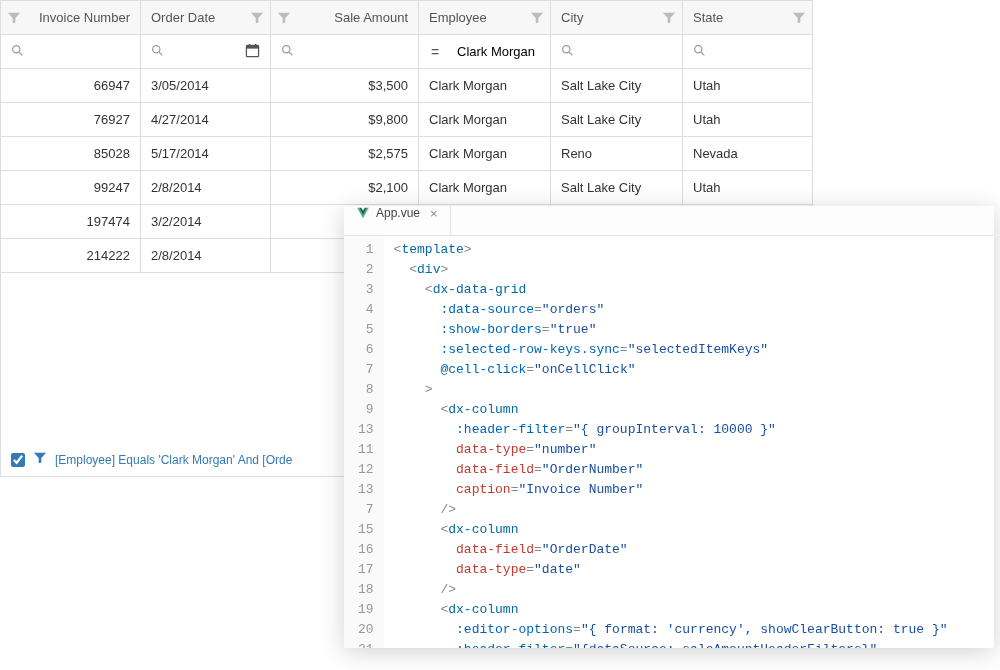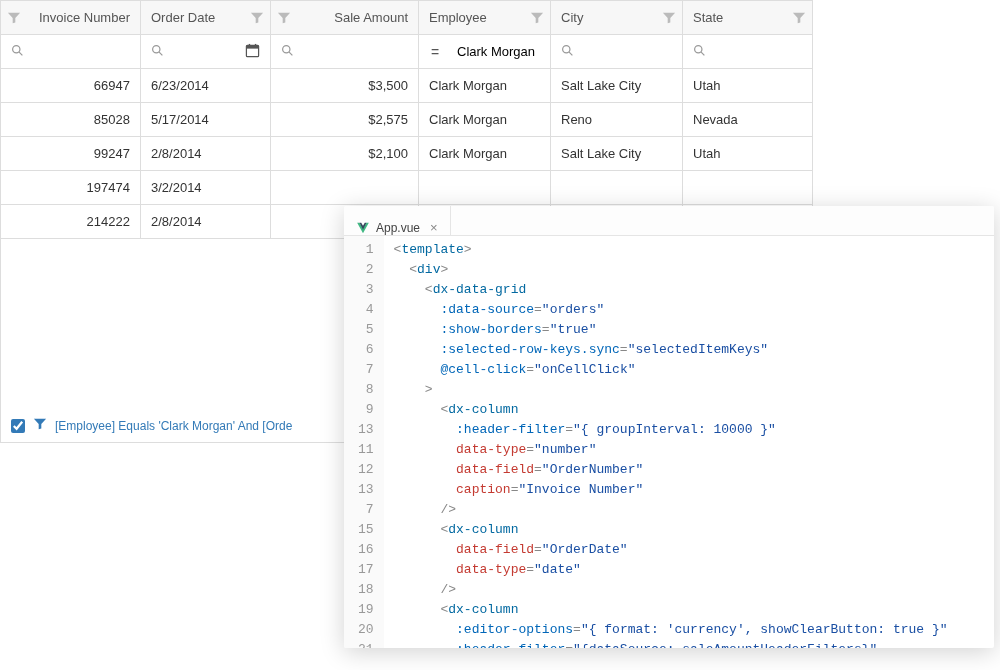--- a/index.html
+++ b/index.html
@@ -126,21 +126,21 @@
   .ed-tabbar {
     height: 30px;
     display: flex;
     align-items: stretch;
     border-bottom: 1px solid #e5e5e5;
     background: #fdfdfd;
     flex-shrink: 0;
   }
   .ed-tab {
     display: flex;
-    align-items: flex-end;
+    align-items: flex-start;
     gap: 6px;
     padding: 0 12px;
     border-right: 1px solid #e5e5e5;
     font-size: 12px;
     color: #444;
   }
   .ed-tab .vicon {
     width: 14px; height: 14px;
     display: inline-flex;
   }
@@ -259,22 +259,30 @@
                 <use href="#mag"></use>
               </svg></span><input style=""></td>
           <td><span class="search-ic"><svg>
                 <use href="#mag"></use>
               </svg></span><input style=""></td>
         </tr>
     </thead>
     <tbody id="grid-body">
         <tr>
           <td class="num">66947</td>
-          <td class="">6/23/2014</td>
+          <td class="">3/05/2014</td>
           <td class="num">$3,500</td>
+          <td class="">Clark Morgan</td>
+          <td class="">Salt Lake City</td>
+          <td class="">Utah</td>
+        </tr>
+        <tr>
+          <td class="num">76927</td>
+          <td class="">4/27/2014</td>
+          <td class="num">$9,800</td>
           <td class="">Clark Morgan</td>
           <td class="">Salt Lake City</td>
           <td class="">Utah</td>
         </tr>
         <tr>
           <td class="num">85028</td>
           <td class="">5/17/2014</td>
           <td class="num">$2,575</td>
           <td class="">Clark Morgan</td>
           <td class="">Reno</td>

